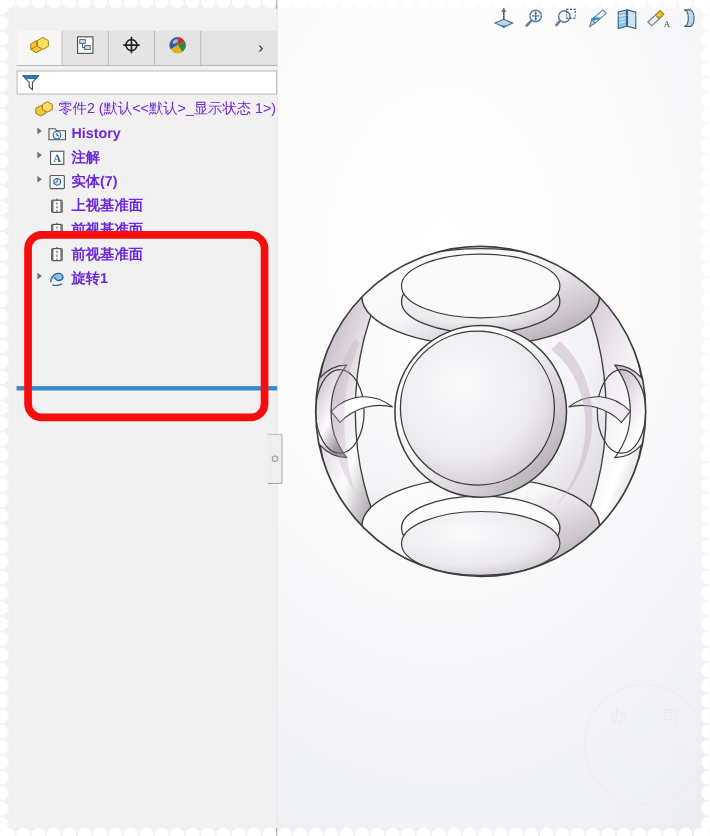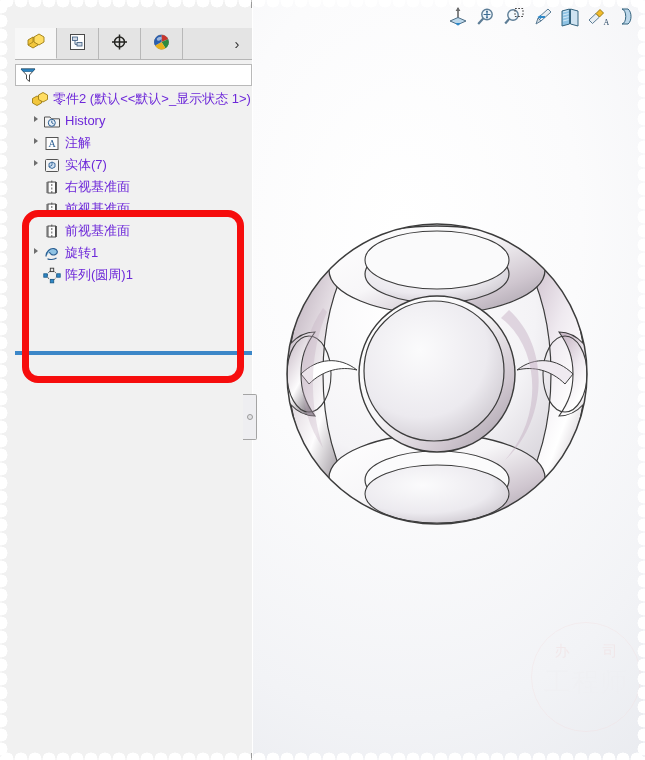--- a/index.html
+++ b/index.html
@@ -110,21 +110,21 @@
   }
   .tree-row {
     display: flex;
     align-items: flex-start;
     height: 22px;
     font-size: 13px;
     color: #6d28d9;
     white-space: nowrap;
     padding-left: 2px;
   }
-  .tree-row.indent1 { padding-left: 14px; }
+  .tree-row.indent1 { padding-left: 14px; font-weight: bold; }
   .expander {
     width: 14px; height: 14px;
     display: flex; align-items: center; justify-content: center;
     flex: 0 0 14px;
   }
   .expander.has::before {
     content: "";
     width: 0; height: 0;
     border-left: 4.5px solid #6e6e6e;
     border-top: 3.5px solid transparent;
@@ -356,21 +356,21 @@
         <div class="tree-row indent1">
           <span class="expander"></span>
           <span class="row-icon">
             <svg width="18" height="17" viewBox="0 0 18 17">
               <rect x="5" y="3" width="7.5" height="11" fill="#fbfbfb" stroke="#4a4a4a" stroke-width="1"></rect>
               <line x1="8.8" y1="1.5" x2="8.8" y2="15.5" stroke="#4a4a4a" stroke-width="0.9" stroke-dasharray="2,1.5"></line>
               <line x1="4" y1="3" x2="4" y2="14" stroke="#4a4a4a" stroke-width="0.9"></line>
               <line x1="13.5" y1="3" x2="13.5" y2="14" stroke="#4a4a4a" stroke-width="0.9"></line>
             </svg>
           </span>
-          <span class="row-label">右视基准面</span>
+          <span class="row-label">上视基准面</span>
         </div>
 
         <div class="tree-row indent1">
           <span class="expander"></span>
           <span class="row-icon">
             <svg width="18" height="17" viewBox="0 0 18 17">
               <rect x="5" y="3" width="7.5" height="11" fill="#fbfbfb" stroke="#4a4a4a" stroke-width="1"></rect>
               <line x1="8.8" y1="1.5" x2="8.8" y2="15.5" stroke="#4a4a4a" stroke-width="0.9" stroke-dasharray="2,1.5"></line>
               <line x1="4" y1="3" x2="4" y2="14" stroke="#4a4a4a" stroke-width="0.9"></line>
               <line x1="13.5" y1="3" x2="13.5" y2="14" stroke="#4a4a4a" stroke-width="0.9"></line>
@@ -397,33 +397,20 @@
           <span class="expander has"></span>
           <span class="row-icon">
             <svg width="18" height="17" viewBox="0 0 18 17">
               <path d="M3 11.5 C3 6.5 7 3 11 3.6 C14.5 4.2 15.5 8 12.5 9.5 C10 10.7 7 9.5 6.5 7" fill="#8fc3e4" stroke="#2c5f92" stroke-width="1.2"></path>
               <path d="M4.5 13.8 C6.5 15 11 14.8 13.5 13" fill="none" stroke="#2c5f92" stroke-width="1.1"></path>
             </svg>
           </span>
           <span class="row-label">旋转1</span>
         </div>
 
-        <div class="tree-row indent1">
-          <span class="expander"></span>
-          <span class="row-icon">
-            <svg width="18" height="17" viewBox="0 0 18 17">
-              <circle cx="9" cy="8.5" r="4.6" fill="none" stroke="#4a4a4a" stroke-width="0.9" stroke-dasharray="2,1.4"></circle>
-              <rect x="7.3" y="1.2" width="3.4" height="3.4" fill="#e6e6e6" stroke="#3a3a3a" stroke-width="0.9"></rect>
-              <rect x="0.8" y="6.8" width="3.4" height="3.4" fill="#2e88c8" stroke="#1f5f8c" stroke-width="0.9"></rect>
-              <rect x="13.8" y="6.8" width="3.4" height="3.4" fill="#2e88c8" stroke="#1f5f8c" stroke-width="0.9"></rect>
-              <rect x="7.3" y="12.4" width="3.4" height="3.4" fill="#2e88c8" stroke="#1f5f8c" stroke-width="0.9"></rect>
-            </svg>
-          </span>
-          <span class="row-label">阵列(圆周)1</span>
-        </div>
 
       </div>
 
       <div id="rollback-bar"></div>
 
     </div>
 
     <div id="red-box"></div>
 
   </div>

